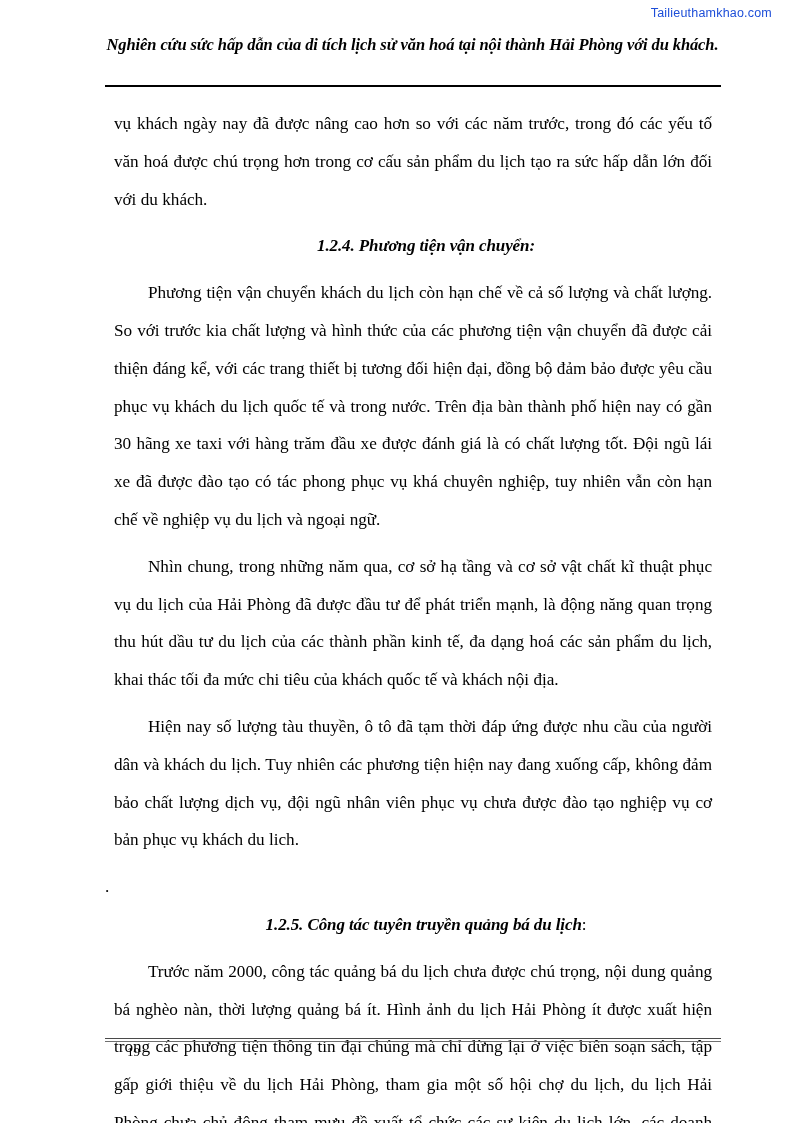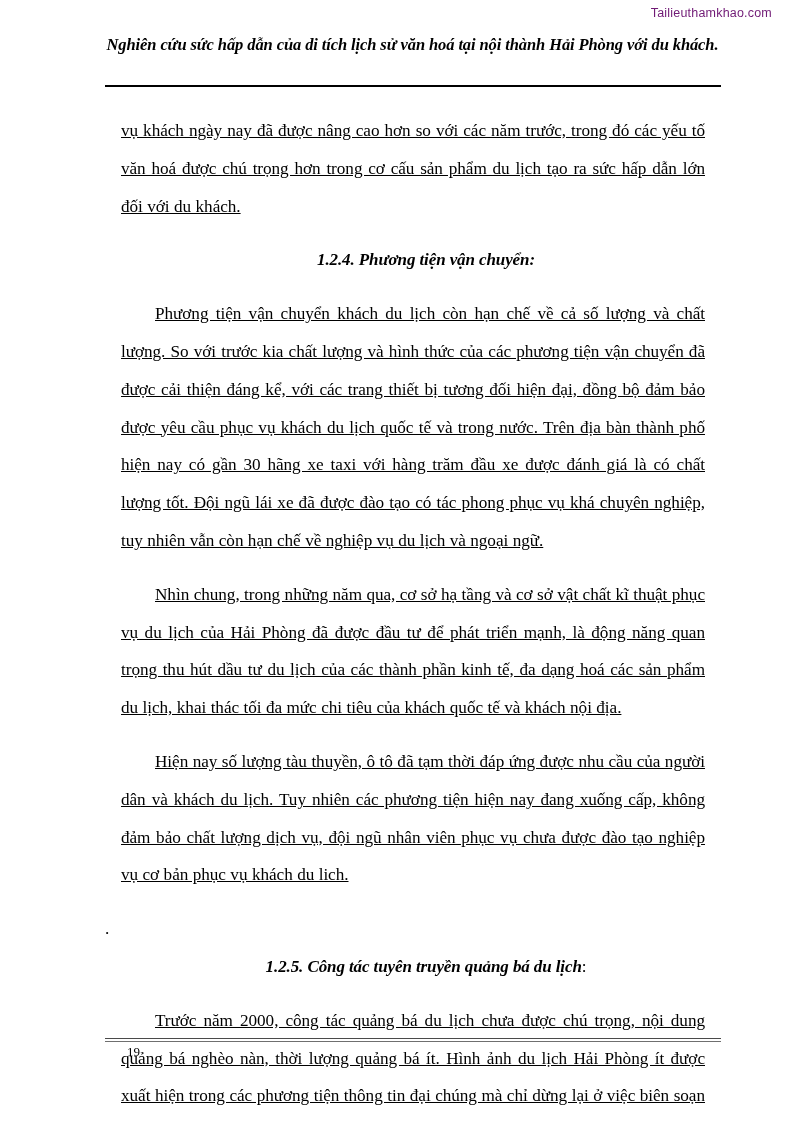--- a/index.html
+++ b/index.html
@@ -25,21 +25,21 @@
   }
 
   
   .watermark {
     position: absolute;
     top: 6px;
     right: 22px;
     font-family: "Liberation Sans", "DejaVu Sans", sans-serif;
     font-size: 12.5px;
     letter-spacing: 0.2px;
-    color: #701a75;
+    color: #1d4ed8;
     white-space: nowrap;
   }
 
   
   .header {
     position: absolute;
     left: 105px;
     right: 74px;
     top: 34px;
   }
@@ -62,29 +62,28 @@
 
   
   .body-col {
     position: absolute;
     left: 105px;
     width: 616px;
     top: 96px;
   }
 
   p.para {
-    margin: 16px;
+    margin: 9px;
     font-size: 17.2px;
     line-height: 37.8px;
     text-align: justify;
     text-justify: inter-word;
     text-indent: 34px;
     letter-spacing: -0.05px;
     word-spacing: 0.2px;
-    text-decoration: underline;
   }
   p.para.noindent { text-indent: 0; }
   p.para:last-child { }
 
   
 
   h3.subhead {
     margin: 0;
     font-size: 17px;
     line-height: 37.8px;

